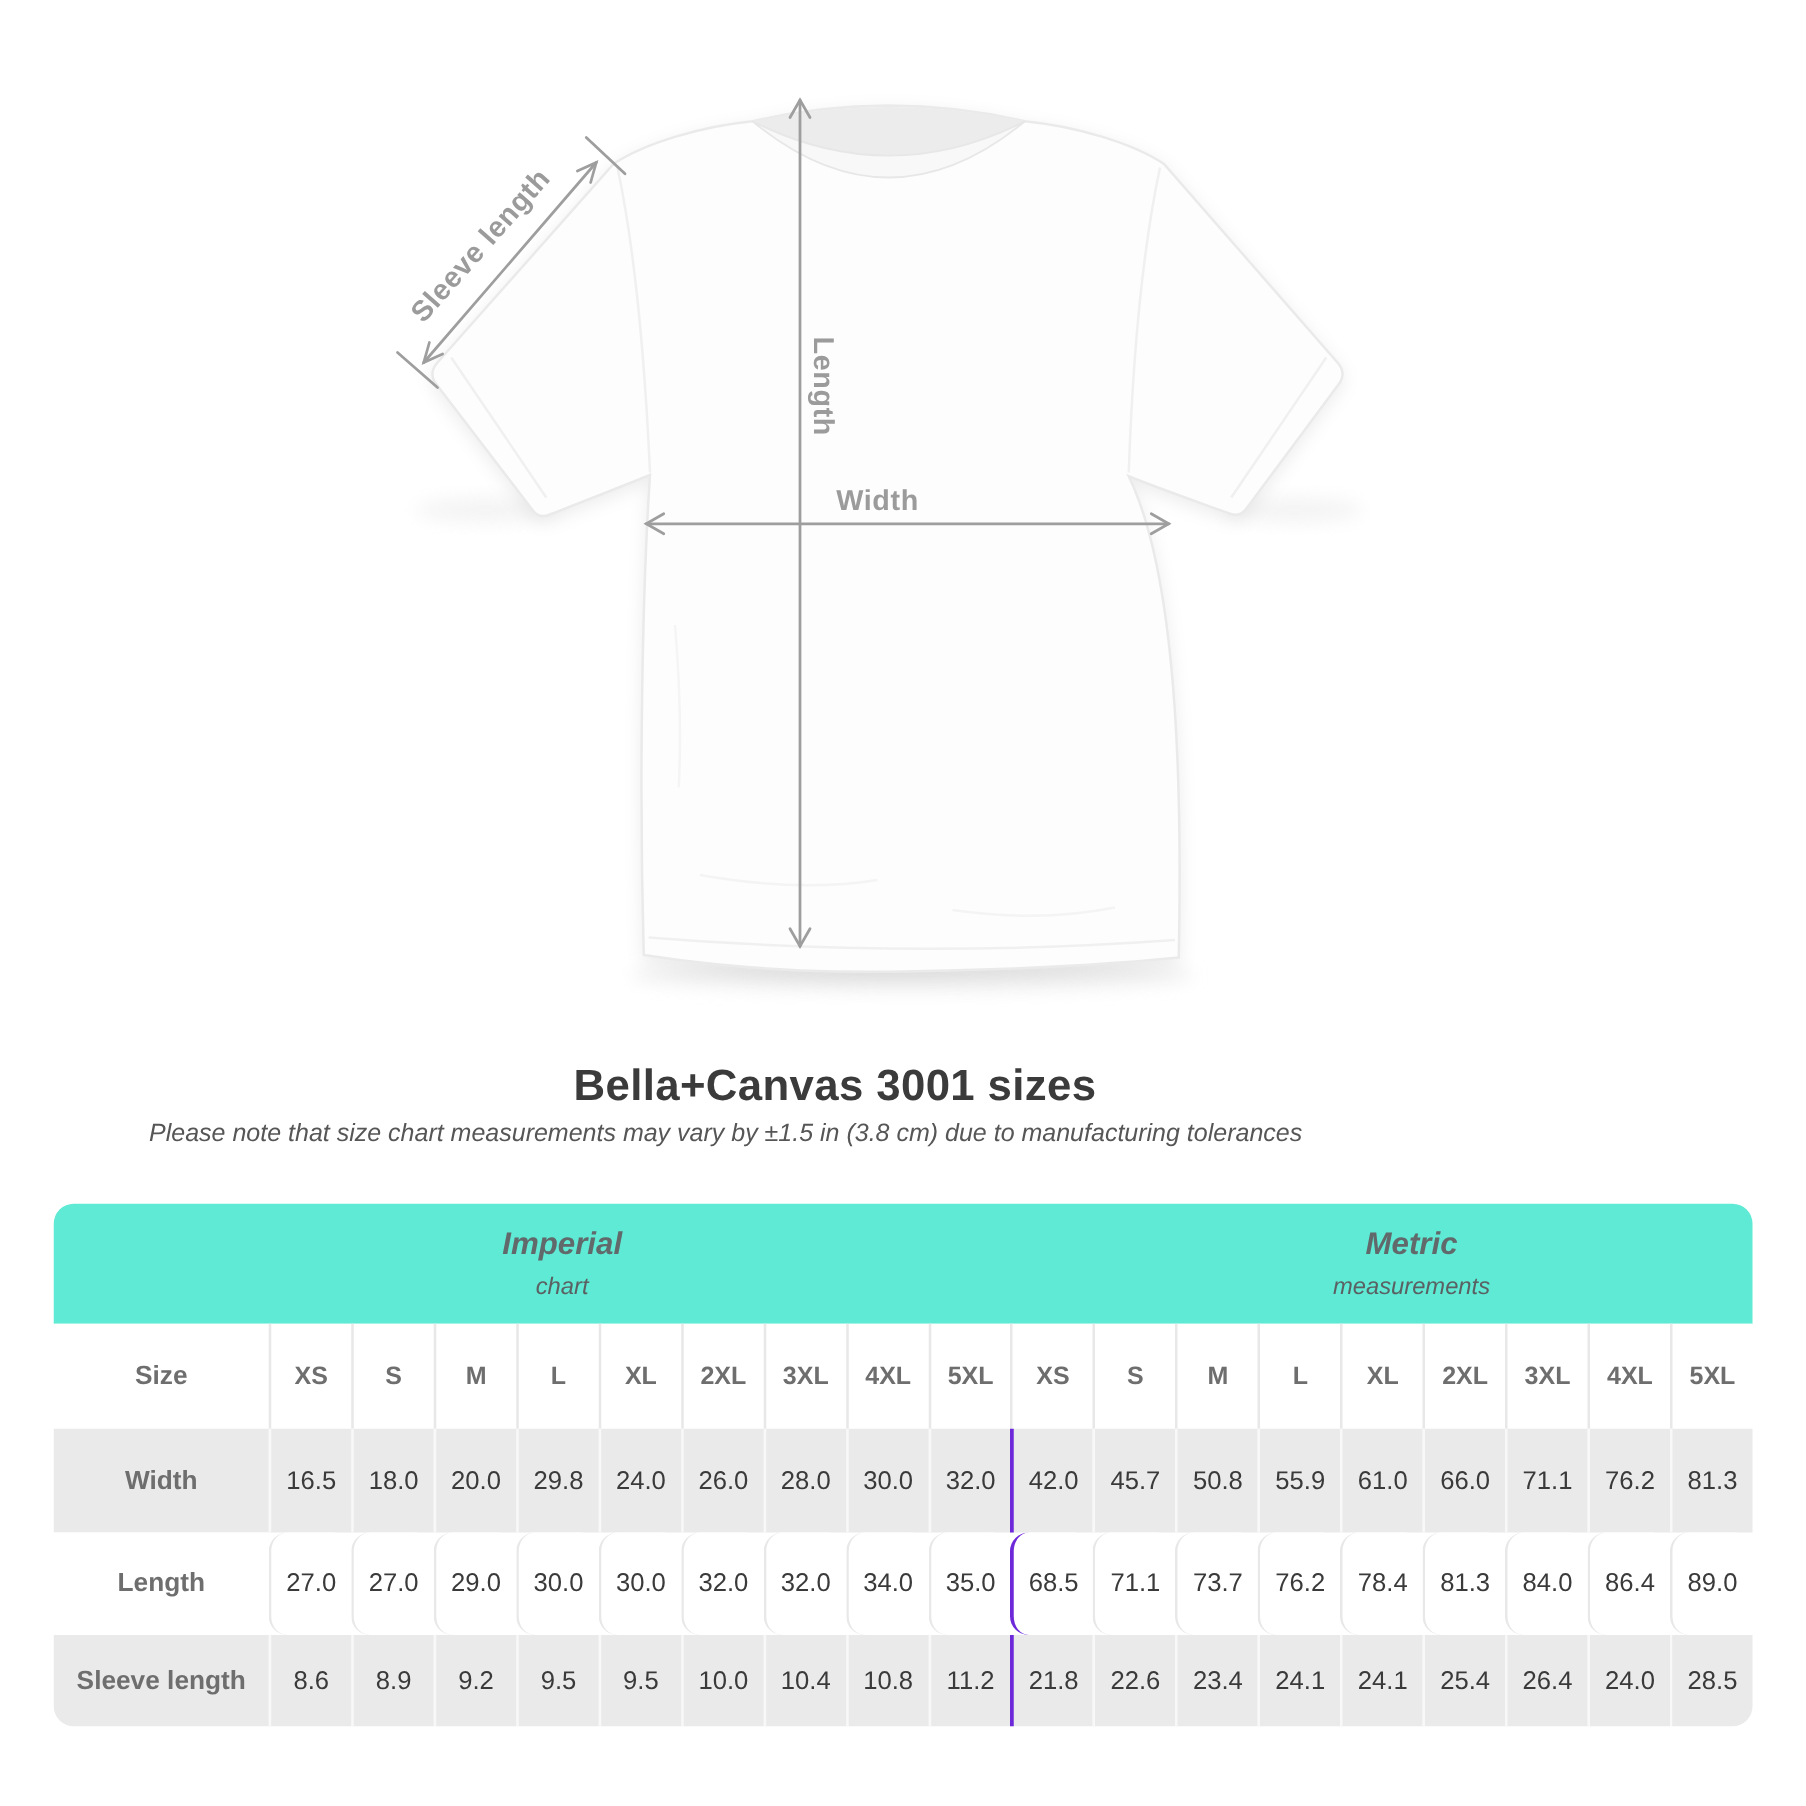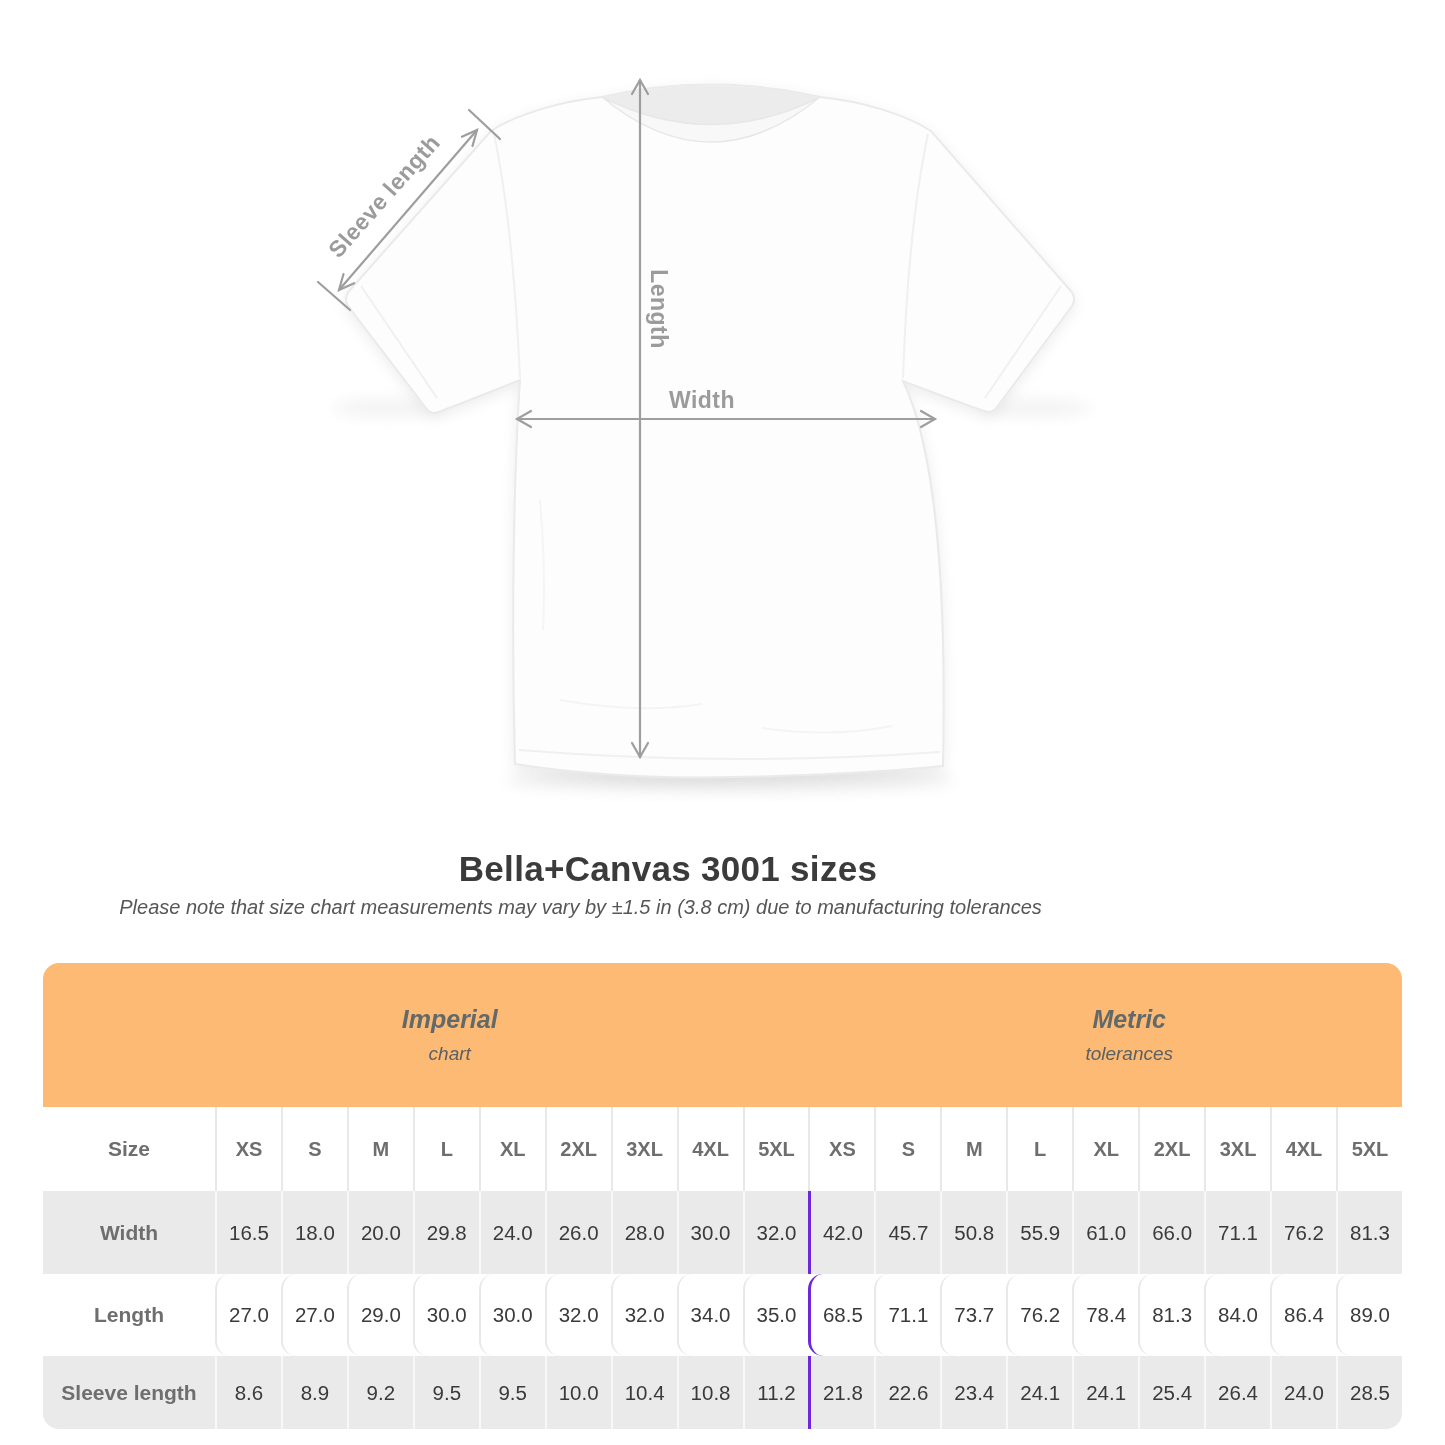--- a/index.html
+++ b/index.html
@@ -27,21 +27,21 @@
     font-size:20px;font-style:italic;color:#565656;
   }
   
   .table-wrap{position:absolute;top:963px;left:43px;width:1359px;}
   table.size-chart{
     width:1359px;border-collapse:separate;border-spacing:0;table-layout:fixed;
   }
   col.c-label{width:172px;}
   td,th{padding:0;text-align:center;vertical-align:middle;}
   
-  .band th{background:#fdba74;height:144px;border:none;padding-left:48px;}
+  .band th{background:#5eead4;height:96px;border:none;padding-left:48px;}
   .band th:first-child{border-top-left-radius:16px;}
   .band th:last-child{border-top-right-radius:16px;margin-top:24px;}
   .g-label{font-style:italic;font-weight:bold;font-size:25px;color:#61696b;}
   .g-unit{font-style:italic;font-weight:normal;font-size:19px;color:#5b6163;margin-top:9px;}
   
   .size-row{height:84px;}
   .size-row th,.size-row td{background:#ffffff;}
   .size-cell{font-weight:bold;font-size:20px;color:#6e6e6e;border-left:2px solid #e8e8e8;}
   .label-cell{font-weight:bold;font-size:21px;color:#6e6e6e;border-left:none;margin-top:44px;}
   
@@ -164,21 +164,21 @@
           <col>
       </colgroup>
       <thead>
         <tr class="band">
           <th colspan="10">
             <div class="g-label">Imperial</div>
             <div class="g-unit">chart</div>
           </th>
           <th colspan="9">
             <div class="g-label">Metric</div>
-            <div class="g-unit">tolerances</div>
+            <div class="g-unit">measurements</div>
           </th>
         </tr>
         <tr class="size-row" id="size-row">
             <th class="label-cell">Size</th>
             <td class="size-cell">XS</td>
             <td class="size-cell">S</td>
             <td class="size-cell">M</td>
             <td class="size-cell">L</td>
             <td class="size-cell">XL</td>
             <td class="size-cell">2XL</td>

